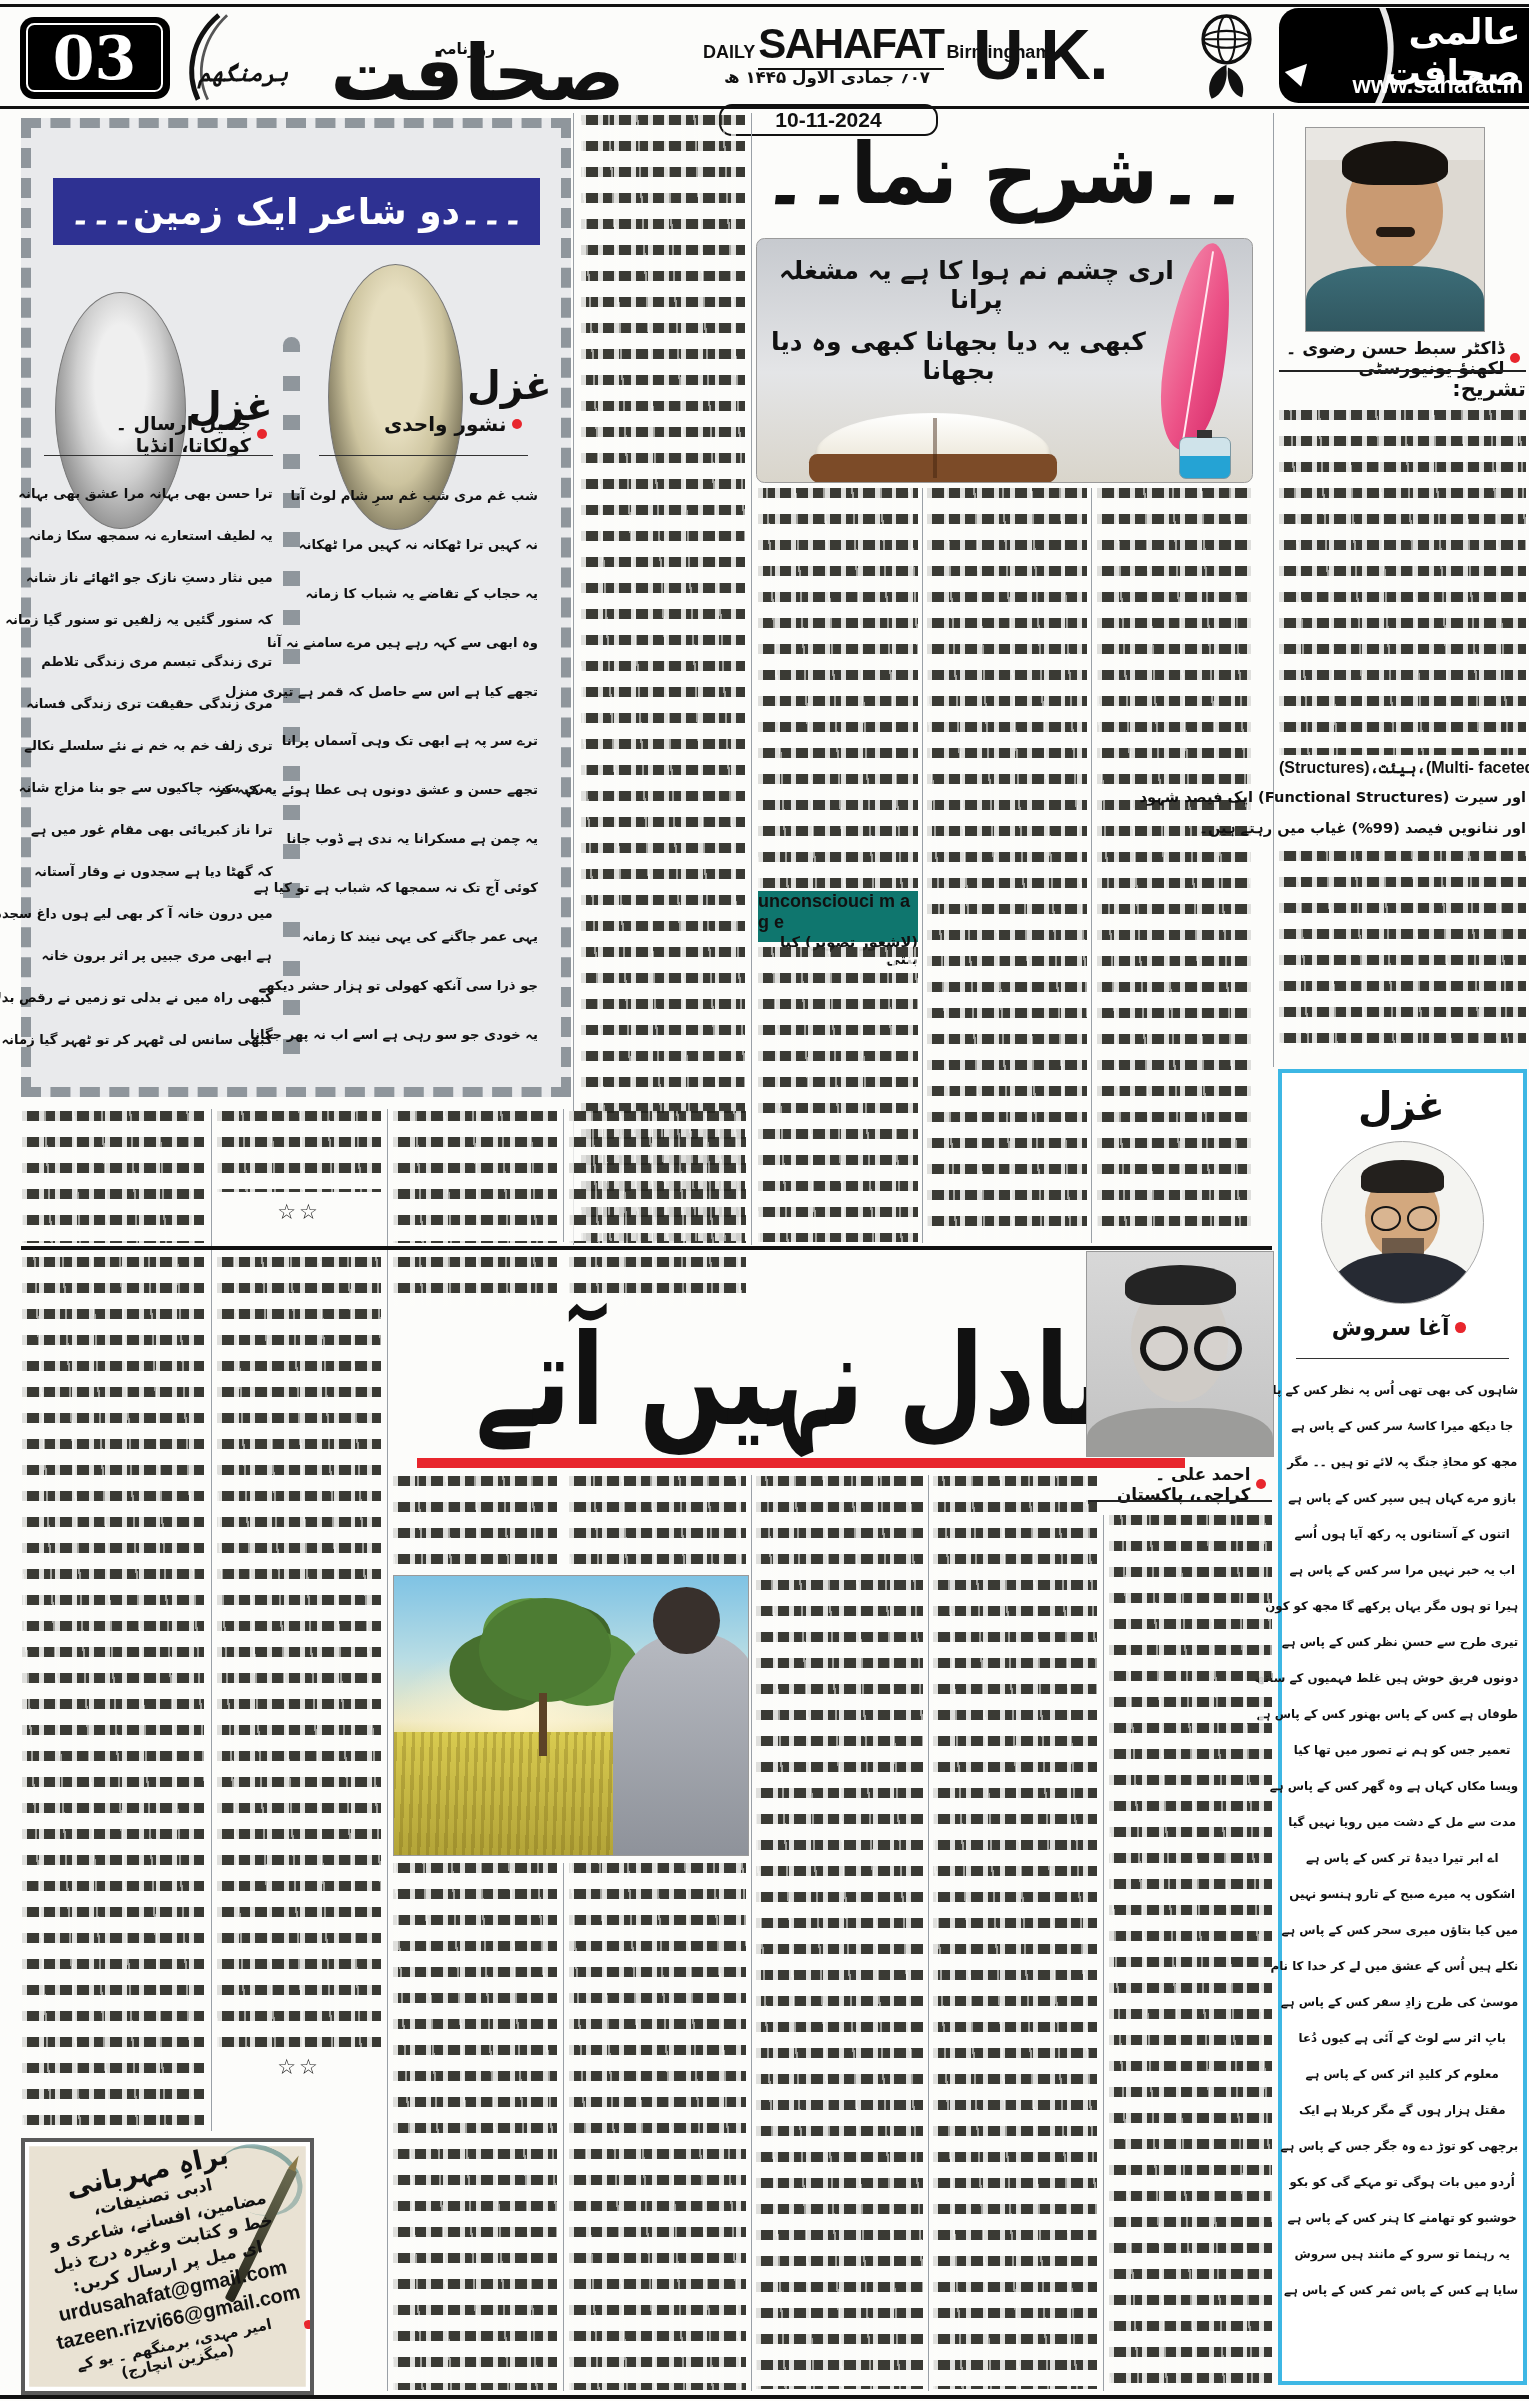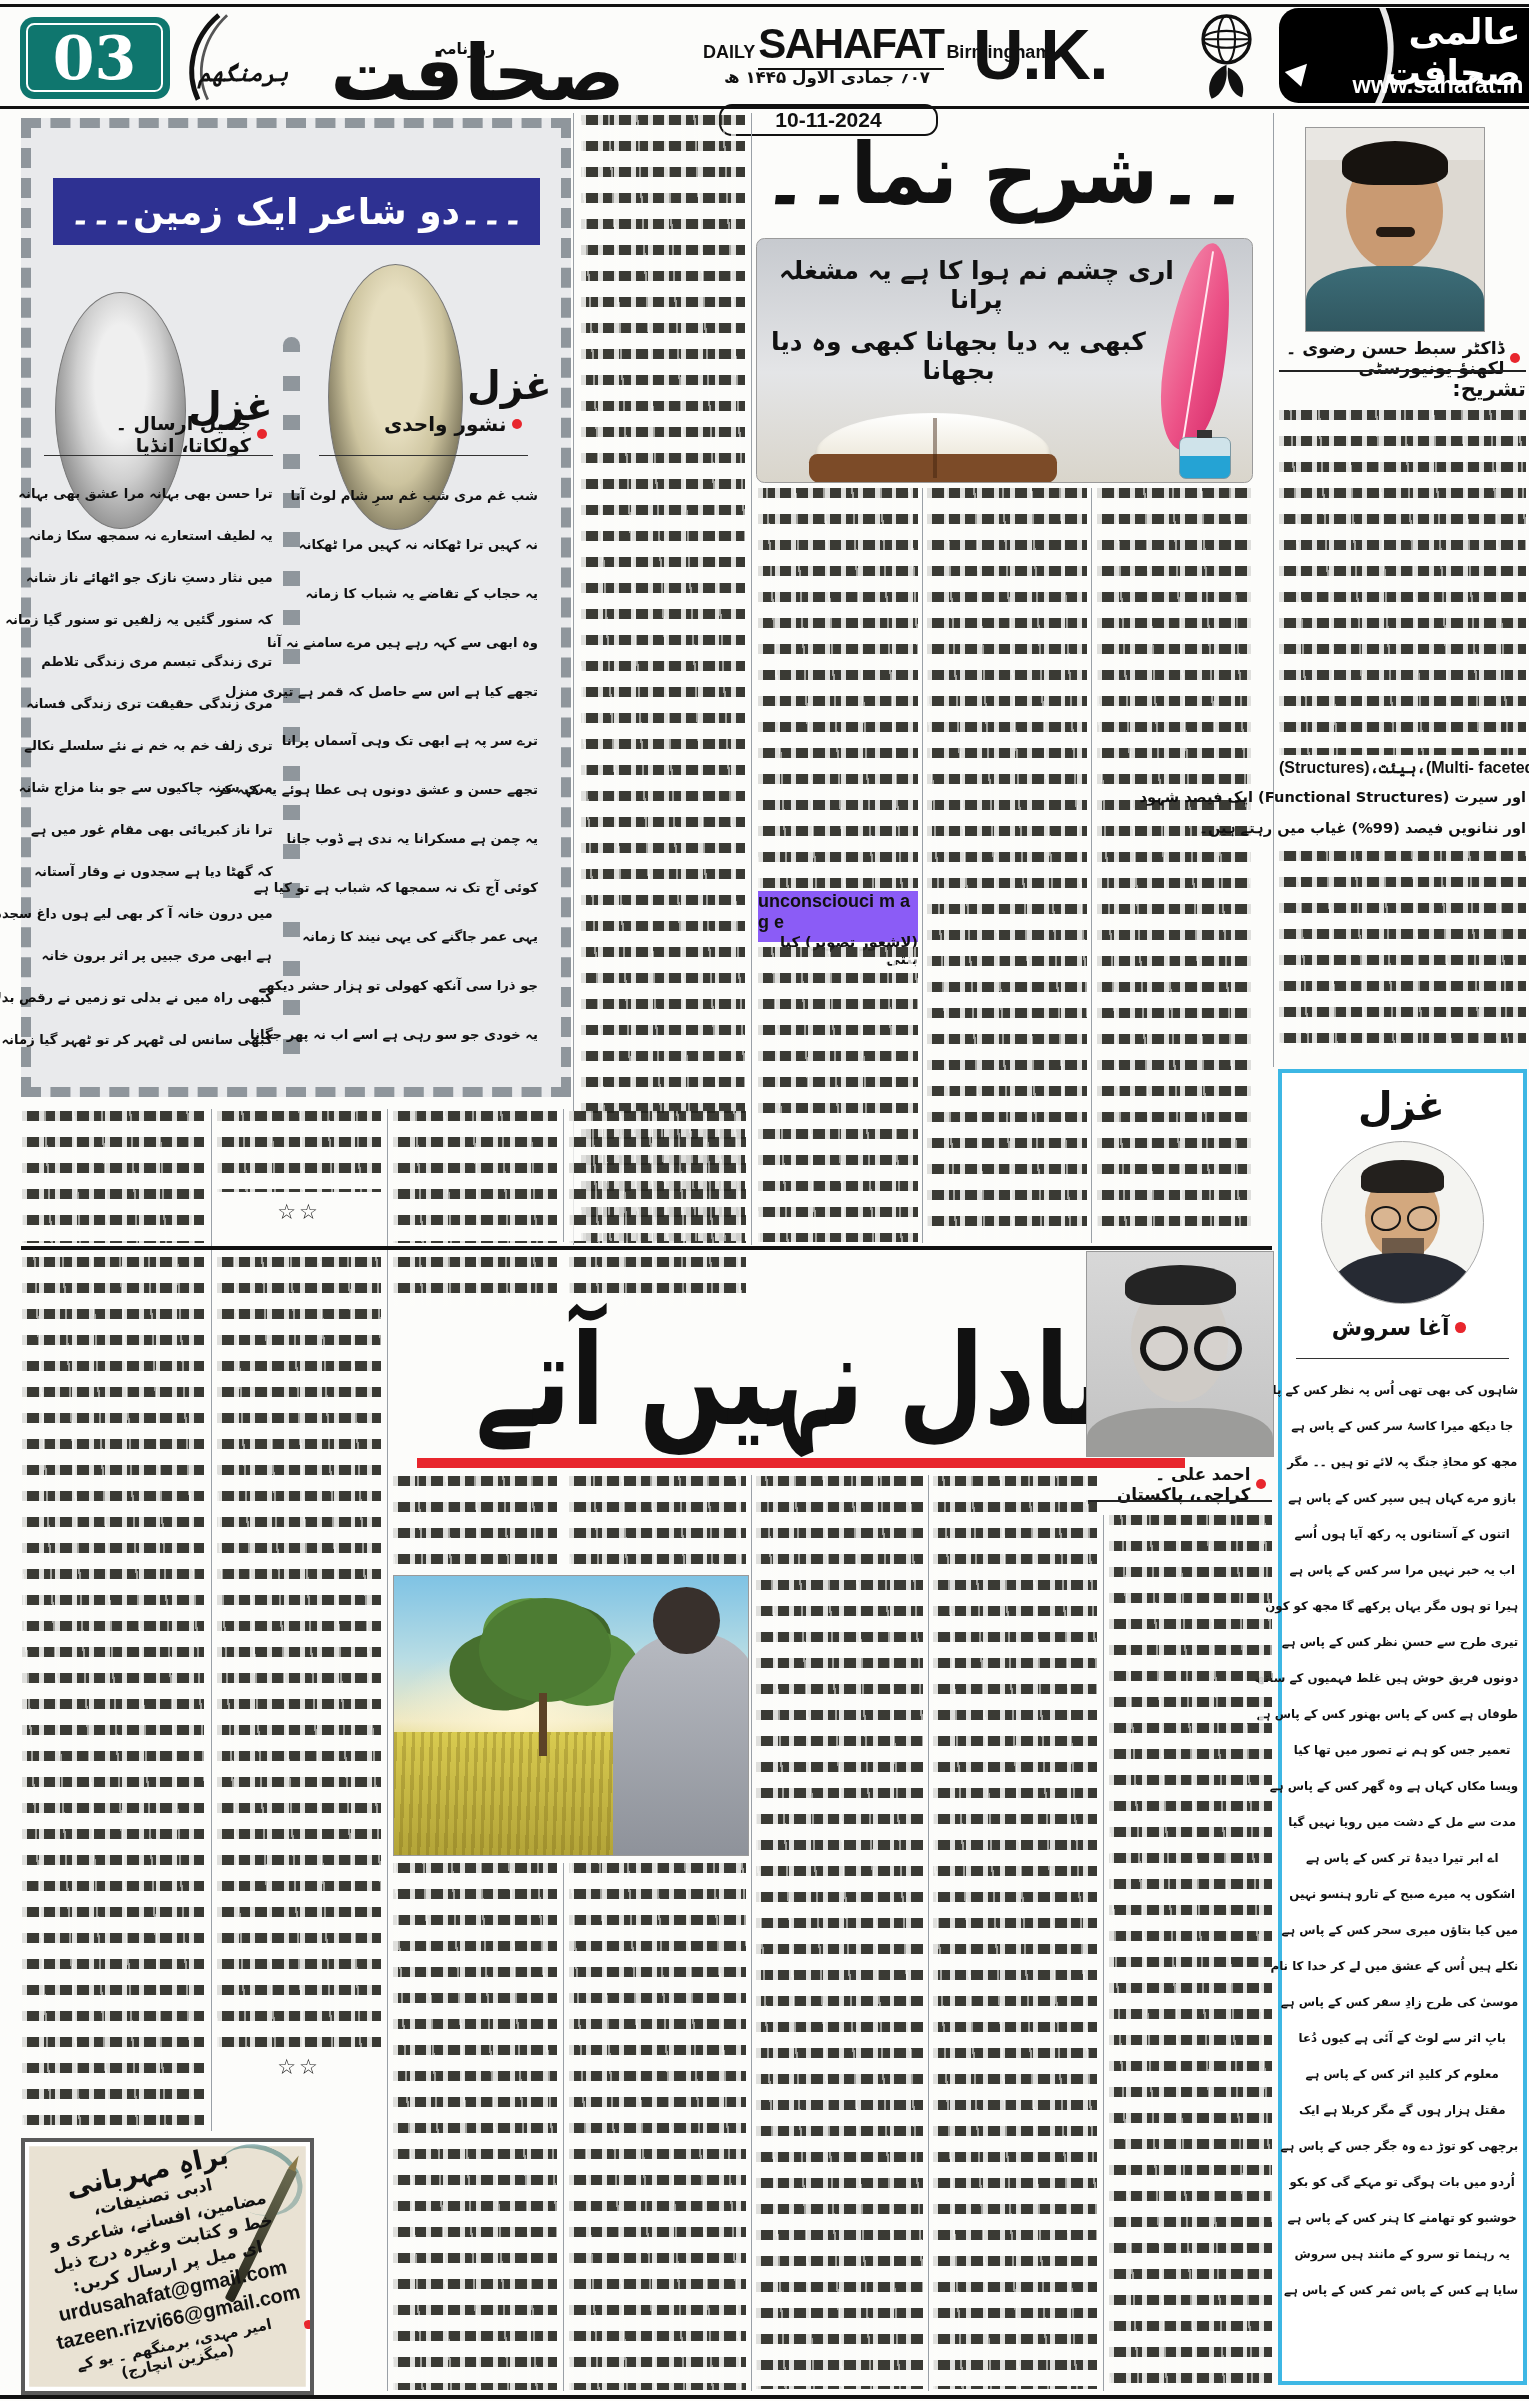--- a/index.html
+++ b/index.html
@@ -11,21 +11,21 @@
   .hr{position:absolute;background:#222;height:2.1px;}
   .vr{position:absolute;background:#9aa0a6;width:1.4px;}
   
   .sim{position:absolute;opacity:.9;background:
     repeating-linear-gradient(90deg, rgba(252,252,250,.85) 0 4.9px, rgba(252,252,250,0) 4.9px 16.7px),
     repeating-linear-gradient(87deg, rgba(252,252,250,.55) 0 2.1px, rgba(252,252,250,0) 2.1px 28.5px),
     repeating-linear-gradient(180deg, #26261f 0 10.4px, rgba(0,0,0,0) 10.4px 26px);}
   .dot{display:inline-block;width:10.4px;height:10.4px;border-radius:50%;background:#e8262d;flex:0 0 auto;margin:0 5.6px;}
   .poemline-wrap .line{white-space:nowrap;text-align:center;direction:rtl;}
   
-  .pagenum{background:#0f766e;border-radius:14px;}
+  .pagenum{background:#000000;border-radius:14px;}
   .pagenum .inner{position:absolute;inset:6.3px;border:2.8px solid #fff;border-radius:8.3px;
     display:flex;align-items:center;justify-content:center;color:#fff;
     font:700 60px "DejaVu Serif",serif;}
   .datebox{border:2.1px solid #111;border-radius:6.3px;font:900 21px "Liberation Sans",sans-serif;}
   .blackpanel{background:#000;border-radius:19.5px 0 0 19.5px;overflow:hidden;color:#fff;}
   .panel-swoosh{position:absolute;left:-31px;top:-42px;width:132px;height:181px;border:6.3px solid transparent;
     border-right:6.3px solid #e8e8e8;border-radius:50%;transform:rotate(14deg);}
   .panel-arrow{position:absolute;left:9.7px;bottom:21px;width:0;height:0;border-left:11.8px solid transparent;
     border-right:11.8px solid transparent;border-bottom:21px solid #fff;transform:rotate(42deg);}
   
@@ -196,21 +196,21 @@
     <div class="feather"></div>
     <div class="book">
       <div class="pages"></div>
         <div class="cover"></div>
         <div class="spine"></div>
     </div>
     <div class="ink"></div>
   </div>
 
   <div class="sim" style="left:758px;top:488px;width:160px;height:400px;"></div>
-  <div class="abs" style="left:758px;top:891px;width:160px;height:51px;background:#8b5cf6;">
+  <div class="abs" style="left:758px;top:891px;width:160px;height:51px;background:#0f766e;">
     <div style="font:700 18px 'Liberation Sans',sans-serif;">unconsciouci m a g e</div>
     <div class="rtl" style="font:600 14.6px 'DejaVu Sans',sans-serif;">(لاشعور تصویر) کیا بنتی</div>
   </div>
   <div class="sim" style="left:758px;top:947px;width:160px;height:295px;"></div>
 
   <div class="vr" style="left:922px;top:488px;height:755px;"></div>
   <div class="sim" style="left:927px;top:488px;width:160px;height:753px;"></div>
   <div class="vr" style="left:1091px;top:488px;height:755px;"></div>
   <div class="sim" style="left:1097px;top:488px;width:154px;height:753px;"></div>
 

